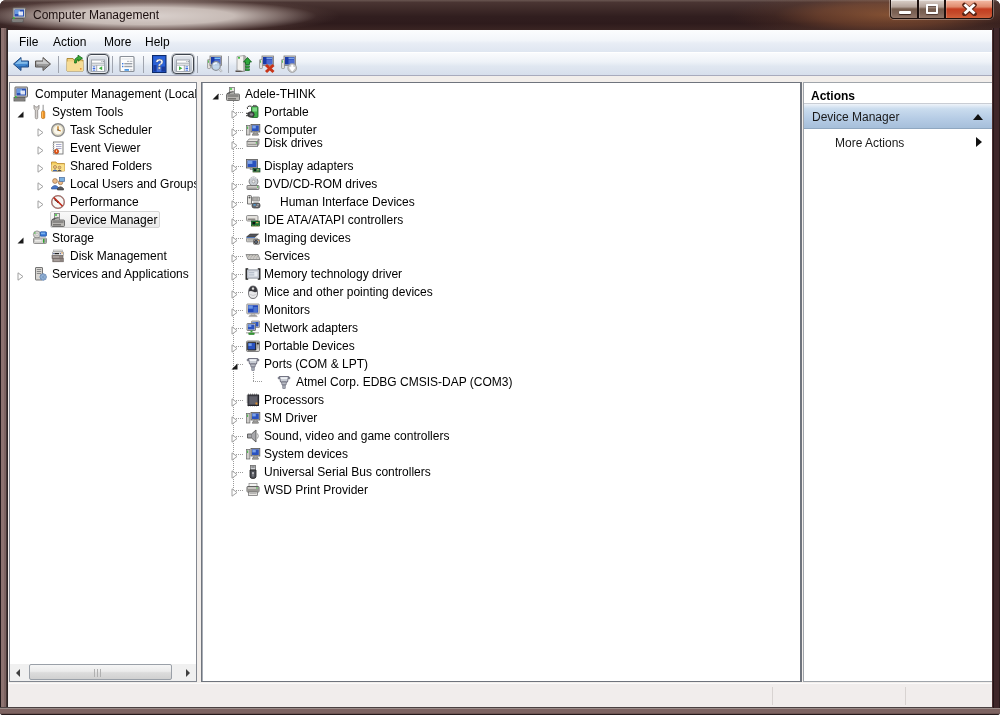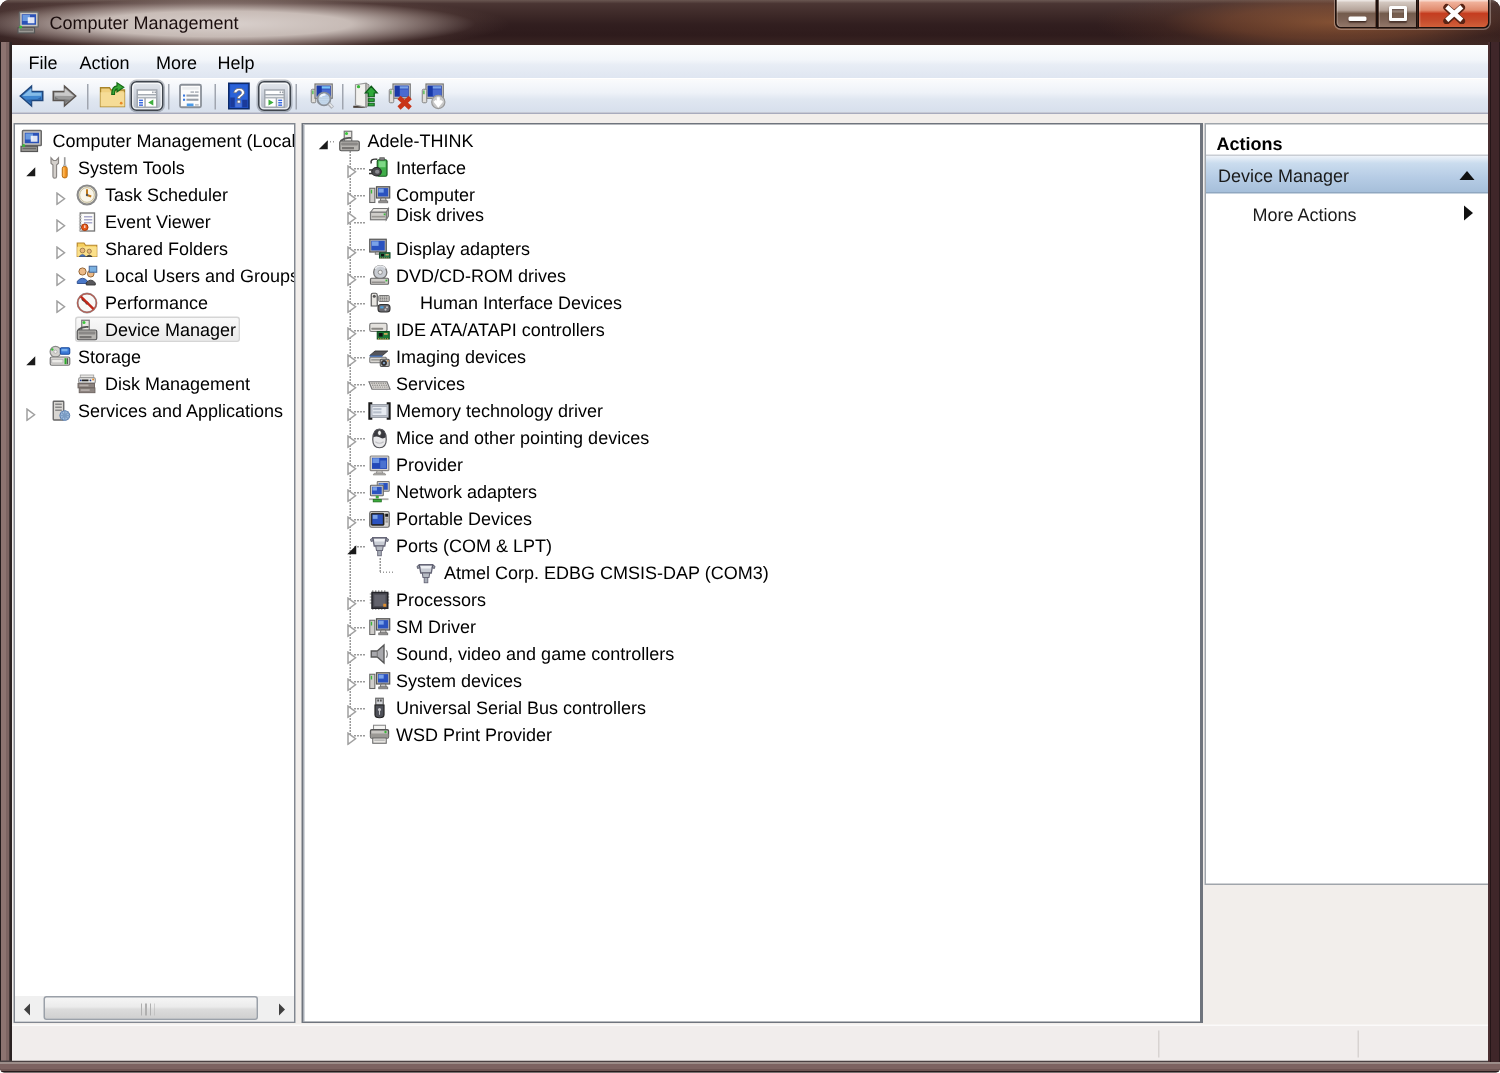--- a/index.html
+++ b/index.html
@@ -47,21 +47,21 @@
 .tbsep { position:absolute; top:3px; width:1px; height:17px; background:#a0a5af; }
 .tbicon { position:absolute; top:1px; width:20px; height:20px; }
 .tbpress { position:absolute; top:1px; width:22px; height:20px; border:1px solid #3f454d; border-radius:4px;
   background:linear-gradient(180deg,#e4e8ee 0%,#c6ccd6 55%,#b4bcc6 100%);
   box-shadow:inset 0 0 0 1px rgba(255,255,255,0.7), 0 0 0 1px rgba(110,118,128,0.45); }
 
 .panel { position:absolute; background:#fff; }
 #leftpanel  { left:1px; top:52px; width:188px; height:600px; border:1px solid #828790; overflow:hidden; }
 #centerpanel{ left:193px; top:52px; width:601px; height:600px; border:1px solid #6f747d; border-right-width:2px; overflow:hidden;
   box-shadow:inset 1px 0 0 #a8adb5; }
-#rightpanel { left:795px; top:52px; width:190px; height:508px; border:1px solid #a0a5ab; overflow:hidden; }
+#rightpanel { left:795px; top:52px; width:190px; height:600px; border:1px solid #a0a5ab; overflow:hidden; }
 
 #statusbar { position:absolute; left:0; top:653px; width:985px; height:24px; background:#f1edec; border-top:1px solid #fbfafa; }
 .statussep { position:absolute; top:3px; width:1px; height:18px; background:#d8d3d1; }
 
 .trow { position:absolute; left:0; height:18px; font-size:12px; color:#000; white-space:nowrap; width:100%; }
 .trow .txt { position:absolute; top:2px; }
 .ticon { position:absolute; top:1px; width:16px; height:16px; }
 .exp { position:absolute; top:5px; width:9px; height:9px; }
 
 #seldm { position:absolute; left:40px; top:128px; width:110px; height:17px; border:1px solid #d5d5d5; border-radius:2px;
@@ -457,21 +457,21 @@
           <span class="ticon" style="left:43px;"><svg width="16" height="16" viewBox="0 0 16 16">
               <rect x="6.5" y="2.5" width="6.5" height="11" rx="1" fill="#3fae49" stroke="#1a5a22" stroke-width="0.8"></rect>
               <rect x="7.5" y="3.5" width="4.5" height="4" fill="#7ed886"></rect>
               <rect x="8.2" y="1.2" width="3" height="1.5" fill="#8a8a8a" stroke="#444" stroke-width="0.5"></rect>
               <path d="M2.5,5 Q1.5,1.5 6.5,2.2" fill="none" stroke="#333" stroke-width="1"></path>
               <ellipse cx="6" cy="10.5" rx="3.2" ry="2.8" fill="#4a4a4e" stroke="#222" stroke-width="0.7"></ellipse>
               <rect x="1" y="8.8" width="2.2" height="1" fill="#333"></rect>
               <rect x="1" y="11.2" width="2.2" height="1" fill="#333"></rect>
               <ellipse cx="6.5" cy="10.5" rx="1.5" ry="1.3" fill="#8a8a90"></ellipse>
             </svg></span>
-          <span class="txt" style="left:62px;">Interface</span>
+          <span class="txt" style="left:62px;">Portable</span>
         </div>
 <div class="trow" style="top:38px;">
           <span class="exp" style="left:28px;"><svg width="9" height="9" viewBox="0 0 9 9">
               <path d="M2,0.8 L7,4.5 L2,8.2 Z" fill="#ffffff" stroke="#a0a0a0" stroke-width="1"></path>
             </svg></span>
           <span class="ticon" style="left:43px;"><svg width="16" height="16" viewBox="0 0 16 16">
               <rect x="1.5" y="3.5" width="3.4" height="9.5" fill="#d0cecb" stroke="#666" stroke-width="0.7"></rect>
               <rect x="2.2" y="4.5" width="0.9" height="2.5" fill="#3ab83a"></rect>
               <rect x="6" y="2.5" width="8.8" height="7.5" fill="#b8b6b3" stroke="#555" stroke-width="0.8"></rect>
               <rect x="7" y="3.4" width="6.8" height="5.6" fill="#2a52c0"></rect>
@@ -611,21 +611,21 @@
               <path d="M2,0.8 L7,4.5 L2,8.2 Z" fill="#ffffff" stroke="#a0a0a0" stroke-width="1"></path>
             </svg></span>
           <span class="ticon" style="left:43px;"><svg width="16" height="16" viewBox="0 0 16 16">
               <rect x="1.8" y="2" width="12.4" height="9.8" rx="0.6" fill="#d4d2cf" stroke="#8a8886" stroke-width="0.8"></rect>
               <rect x="3" y="3.2" width="10" height="7.4" fill="#2348b8"></rect>
               <rect x="3.3" y="3.5" width="4.5" height="3.2" fill="#6a94e4"></rect>
               <rect x="8.5" y="5" width="4" height="5" fill="#4a72d0"></rect>
               <path d="M6.5,11.8 L9.5,11.8 L10.3,13.5 L5.7,13.5 Z" fill="#cfcdc9" stroke="#8a8886" stroke-width="0.6"></path>
               <path d="M4.5,13.5 L11.5,13.5 L12.2,14.6 L3.8,14.6 Z" fill="#bab8b4" stroke="#8a8886" stroke-width="0.5"></path>
             </svg></span>
-          <span class="txt" style="left:62px;">Provider</span>
+          <span class="txt" style="left:62px;">Monitors</span>
         </div>
 <div class="trow" style="top:236px;">
           <span class="exp" style="left:28px;"><svg width="9" height="9" viewBox="0 0 9 9">
               <path d="M2,0.8 L7,4.5 L2,8.2 Z" fill="#ffffff" stroke="#a0a0a0" stroke-width="1"></path>
             </svg></span>
           <span class="ticon" style="left:43px;"><svg width="16" height="16" viewBox="0 0 16 16">
               <rect x="6.5" y="1" width="8" height="6.5" rx="0.5" fill="#d0cecb" stroke="#777" stroke-width="0.7"></rect>
               <rect x="7.5" y="2" width="6" height="4.5" fill="#2a52c0"></rect>
               <rect x="7.8" y="2.3" width="2.8" height="2" fill="#7aa2e8"></rect>
               <rect x="2" y="3.5" width="8.5" height="7" rx="0.5" fill="#d8d6d3" stroke="#666" stroke-width="0.8"></rect>

